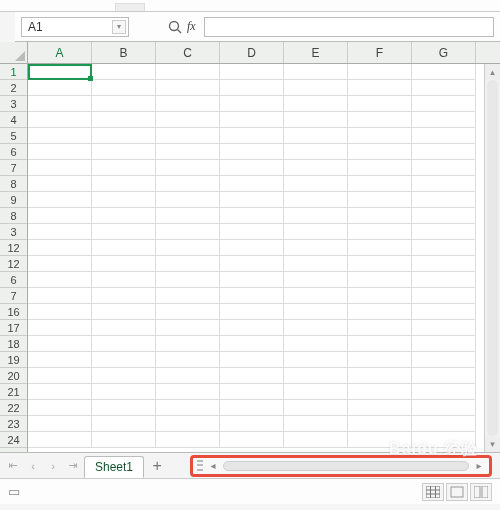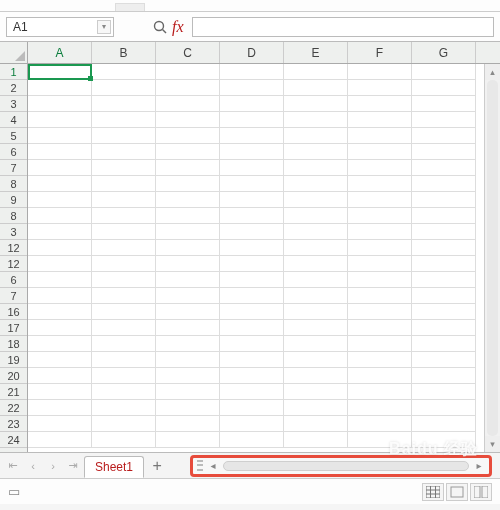--- a/index.html
+++ b/index.html
@@ -28,20 +28,21 @@
       border-bottom: none;
     }
     .formula-bar {
       height: 30px;
       background: #fdfdfd;
       border-bottom: 1px solid #bbb;
       display: flex;
       align-items: center;
       padding: 0 6px;
       gap: 8px;
+      margin-left: 15px;
     }
     .name-box {
       width: 108px; height: 20px;
       background: #fff;
       border: 1px solid #bbb;
       display: flex;
       align-items: center;
       padding: 0 6px;
       font-size: 12px;
       position: relative;
@@ -51,21 +52,21 @@
       right: 2px; top: 2px;
       width: 14px; height: 14px;
       border: 1px solid #ccc;
       display: flex; align-items: center; justify-content: center;
       font-size: 8px;
       background: #f7f7f7;
       color: #888;
     }
     .fx-group { display: flex; align-items: center; gap: 4px; margin-left: 30px; }
     .search-icon { width: 16px; height: 16px; display: inline-block; }
-    .fx-label { font-style: italic; font-family: "Times New Roman", serif; font-size: 16px; color: #b91c1c; }
+    .fx-label { font-style: italic; font-family: "Times New Roman", serif; font-size: 12px; color: #404040; }
     .formula-input {
       flex: 1; height: 20px;
       background: #fff;
       border: 1px solid #bbb;
       padding: 0 4px;
     }
     .grid-area {
       display: flex;
       height: 410px;
       background: #fff;
@@ -176,21 +177,21 @@
       font-size: 11px;
     }
     .sheet-tab {
       height: 22px;
       padding: 0 10px;
       background: #fff;
       border: 1px solid #bbb;
       border-bottom: 1px solid #fff;
       border-radius: 3px 3px 0 0;
       display: flex; align-items: center;
-      color: #b91c1c;
+      color: #14532d;
       font-size: 12px;
       margin-top: 3px;
     }
     .add-sheet {
       width: 22px; height: 22px;
       display: flex; align-items: center; justify-content: center;
       color: #777; font-size: 16px;
     }
     .hscroll-region {
       flex: 1;

